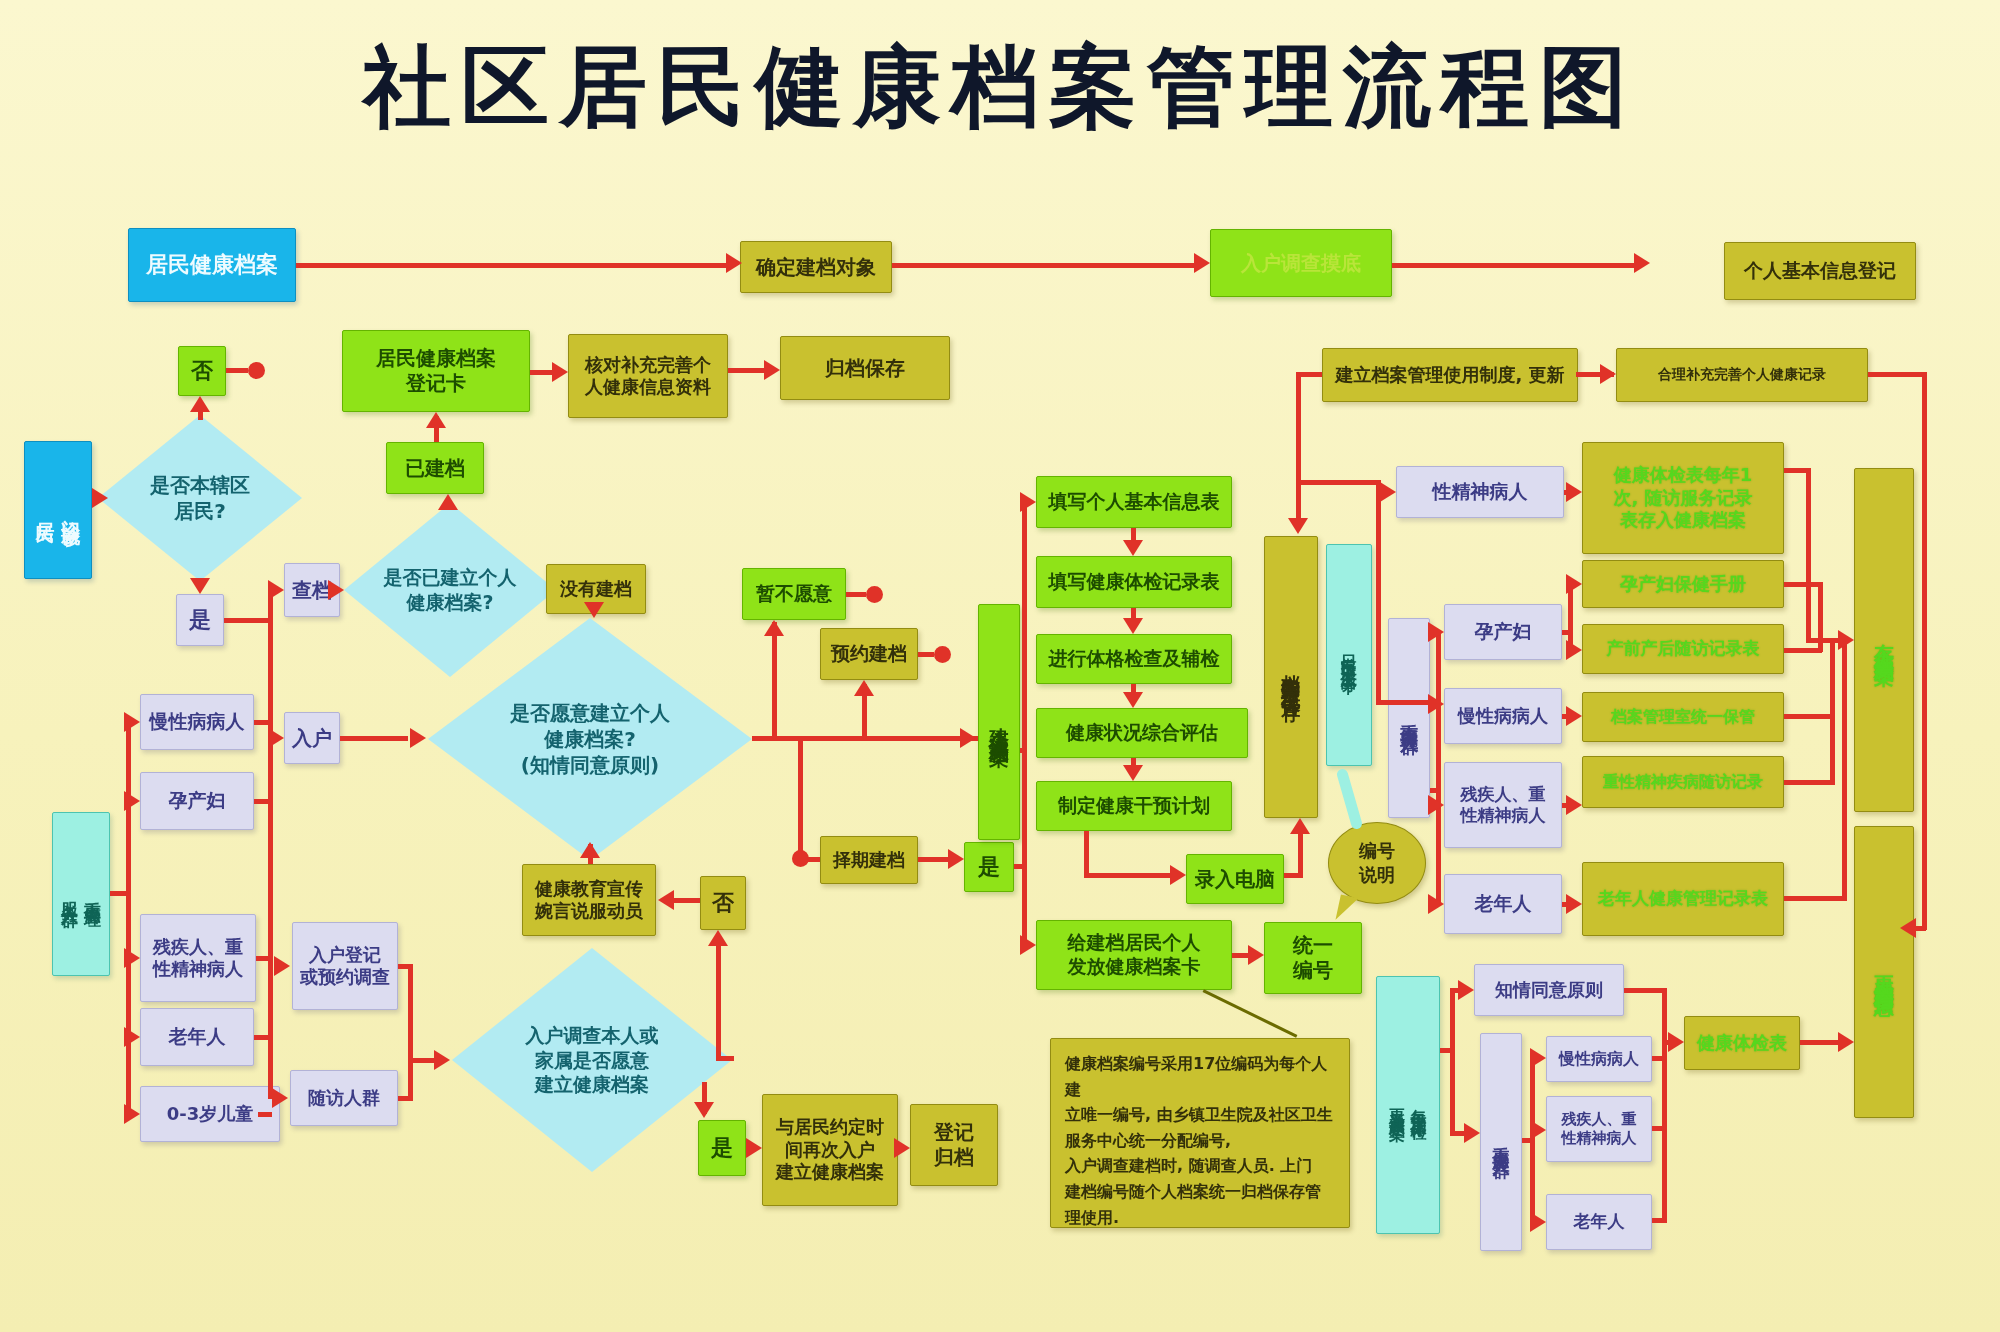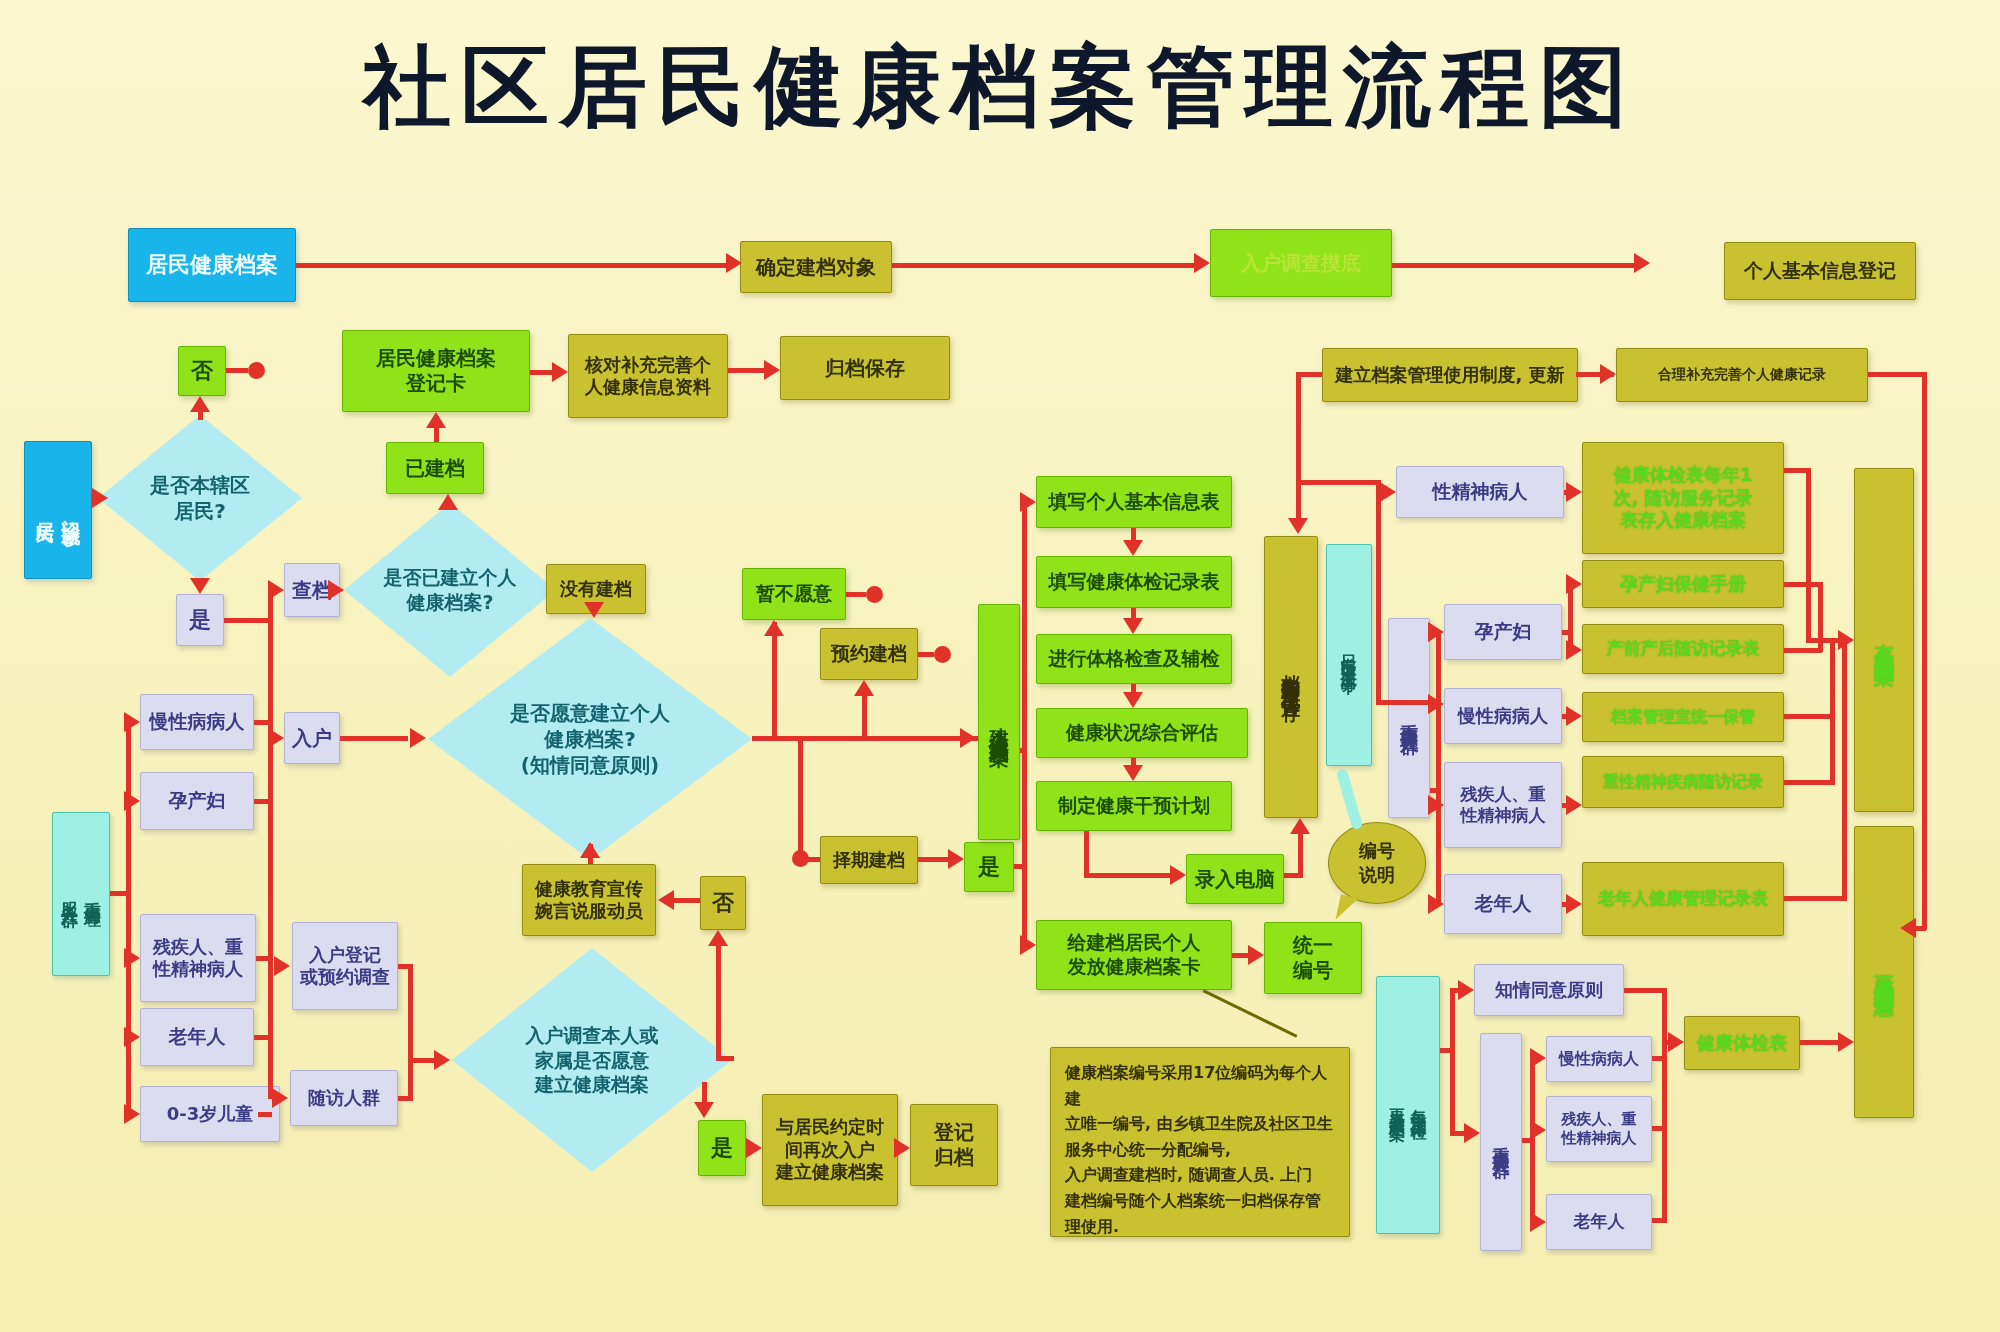--- a/index.html
+++ b/index.html
@@ -25,21 +25,21 @@
   .ln,.ar,.al,.au,.ad,.dot,.tl{position:absolute;}
   .ln{background:#e03228;}
   .ar{width:0;height:0;border-top:10px solid transparent;border-bottom:10px solid transparent;border-left:16px solid #e03228;}
   .al{width:0;height:0;border-top:10px solid transparent;border-bottom:10px solid transparent;border-right:16px solid #e03228;}
   .au{width:0;height:0;border-left:10px solid transparent;border-right:10px solid transparent;border-bottom:16px solid #e03228;}
   .ad{width:0;height:0;border-left:10px solid transparent;border-right:10px solid transparent;border-top:16px solid #e03228;}
   .dot{width:17px;height:17px;border-radius:50%;background:#e03228;}
   .bub{position:absolute;background:#c9c12f;border:1px solid #938c12;border-radius:50%;
        display:flex;align-items:center;justify-content:center;text-align:center;white-space:pre-line;
        color:#33300a;font-weight:bold;box-shadow:2px 3px 5px rgba(90,80,0,.25);}
-  .note{align-items:flex-start;justify-content:flex-start;text-align:left;padding:12px 14px;line-height:1.6;font-weight:bold;margin-top:9px;}
+  .note{align-items:flex-start;justify-content:flex-start;text-align:left;padding:12px 14px;line-height:1.6;font-weight:bold;}
   .tl{background:#6b6b00;height:3px;}
 </style>
 </head>
 <body>
 
 <div class="title">社区居民健康档案管理流程图</div>
 
 <div class="bx blue" style="left:128px;top:228px;width:168px;height:74px;font-size:22px">居民健康档案</div>
 <div class="bx olive" style="left:740px;top:241px;width:152px;height:52px;font-size:20px">确定建档对象</div>
 <div class="bx green faint" style="left:1210px;top:229px;width:182px;height:68px;font-size:20px">入户调查摸底</div>

